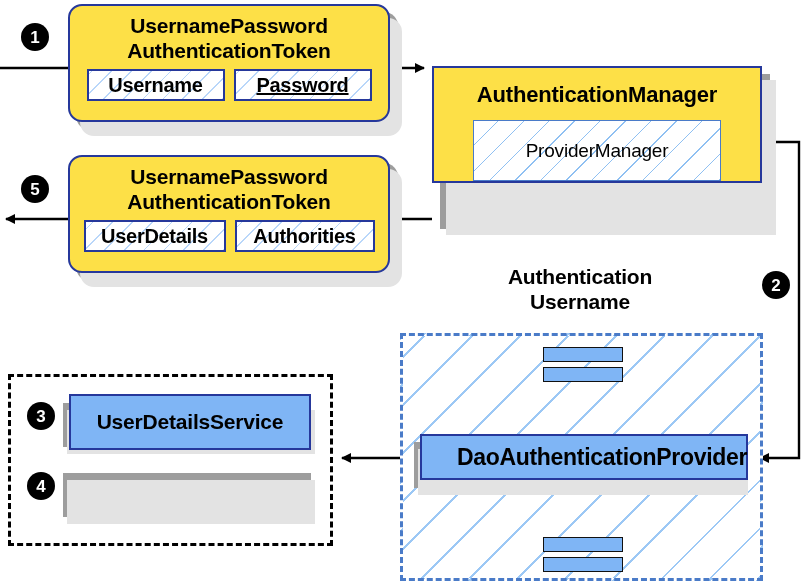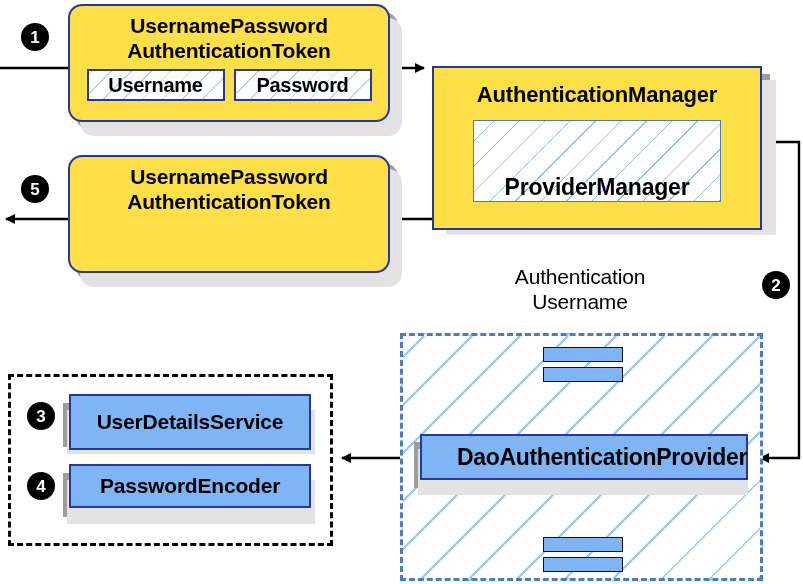--- a/index.html
+++ b/index.html
@@ -97,39 +97,39 @@
         rgba(255,255,255,0) 2px,
         rgba(255,255,255,0) 34px);
     border: 3px dashed #4A7BC8;
     box-sizing: border-box;
   }
 
   .provider-manager {
     border: 1px solid #4A7BC8;
     box-sizing: border-box;
     display: flex;
-    align-items: flex-end;
-    justify-content: center;
-    font-size: 23px;
-    font-weight: bold;
+    align-items: center;
+    justify-content: center;
+    font-size: 19px;
+    font-weight: normal;
     color: #000;
     letter-spacing: -0.2px;
   }
 
   .mgr-title {
     font-size: 22px;
     font-weight: bold;
     text-align: center;
     color: #000;
     letter-spacing: -0.2px;
   }
 
   .section-label {
     font-size: 21px;
-    font-weight: normal;
+    font-weight: bold;
     line-height: 25px;
     text-align: center;
     color: #000;
     letter-spacing: -0.2px;
   }
 
   .dashed-black {
     border: 3px dashed #000000;
     box-sizing: border-box;
     background: transparent;
@@ -243,48 +243,56 @@
 
   <div class="abs blue-box token-box" style="left:68px; top:4px; width:322px; height:118px;">
     <div class="token-title">
       <div>UsernamePassword</div>
       <div>AuthenticationToken</div>
     </div>
     <div class="token-slots">
       <div class="slot" style="width:138px;">
         <span>Username</span>
       </div>
-      <div class="slot" style="width:138px;">
+      <div class="slot" style="width:138px;text-decoration:underline;">
         <span>Password</span>
       </div>
     </div>
   </div>
 
   <div class="abs step-badge" style="left:22px; top:24px;">
     <span>1</span>
   </div>
 
   <div class="abs shadow-layer" style="left:440px; top:74px; width:330px; height:155px;"></div>
   <div class="abs shadow-layer2" style="left:446px; top:80px; width:330px; height:155px;"></div>
 
-  <div class="abs blue-box" style="left:432px; top:66px; width:330px; height:164px; border-radius:0; flex-direction:column; justify-content:flex-start;">
+  <div class="abs blue-box" style="left:432px; top:66px; width:330px; height:117px; border-radius:0; flex-direction:column; justify-content:flex-start;">
     <div class="mgr-title" style="margin-top:14px;">AuthenticationManager</div>
     <div class="hatch-white provider-manager" style="width:248px; height:82px; margin-top:12px;">
       <span>ProviderManager</span>
     </div>
   </div>
 
   <div class="abs shadow-layer" style="left:76px; top:163px; width:322px; height:118px; border-radius:14px;"></div>
   <div class="abs shadow-layer2" style="left:80px; top:169px; width:322px; height:118px; border-radius:14px;"></div>
 
   <div class="abs blue-box token-box" style="left:68px; top:155px; width:322px; height:118px;">
     <div class="token-title">
       <div>UsernamePassword</div>
       <div>AuthenticationToken</div>
     </div>
+    <div class="token-slots">
+      <div class="slot" style="width:142px;">
+        <span>UserDetails</span>
+      </div>
+      <div class="slot" style="width:140px;">
+        <span>Authorities</span>
+      </div>
+    </div>
   </div>
 
   <div class="abs step-badge" style="left:22px; top:176px;">
     <span>5</span>
   </div>
 
   <div class="abs section-label" style="left:455px; top:264px; width:250px;">
     <div>Authentication</div>
     <div>Username</div>
   </div>
@@ -313,20 +321,17 @@
   <div class="abs shadow-layer2" style="left:67px; top:410px; width:248px; height:44px;"></div>
   <div class="abs dep-box" style="left:69px; top:394px; width:242px; height:56px;">
     <span>UserDetailsService</span>
   </div>
   <div class="abs step-badge" style="left:28px; top:403px;">
     <span>3</span>
   </div>
 
   <div class="abs shadow-layer" style="left:63px; top:473px; width:248px; height:44px;"></div>
   <div class="abs shadow-layer2" style="left:67px; top:480px; width:248px; height:44px;"></div>
-  <div class="abs dep-box" style="left:69px; top:464px; width:242px; height:44px;">
-    <span>PasswordEncoder</span>
-  </div>
   <div class="abs step-badge" style="left:28px; top:473px;">
     <span>4</span>
   </div>
 
 </div>
 
 </body></html>

